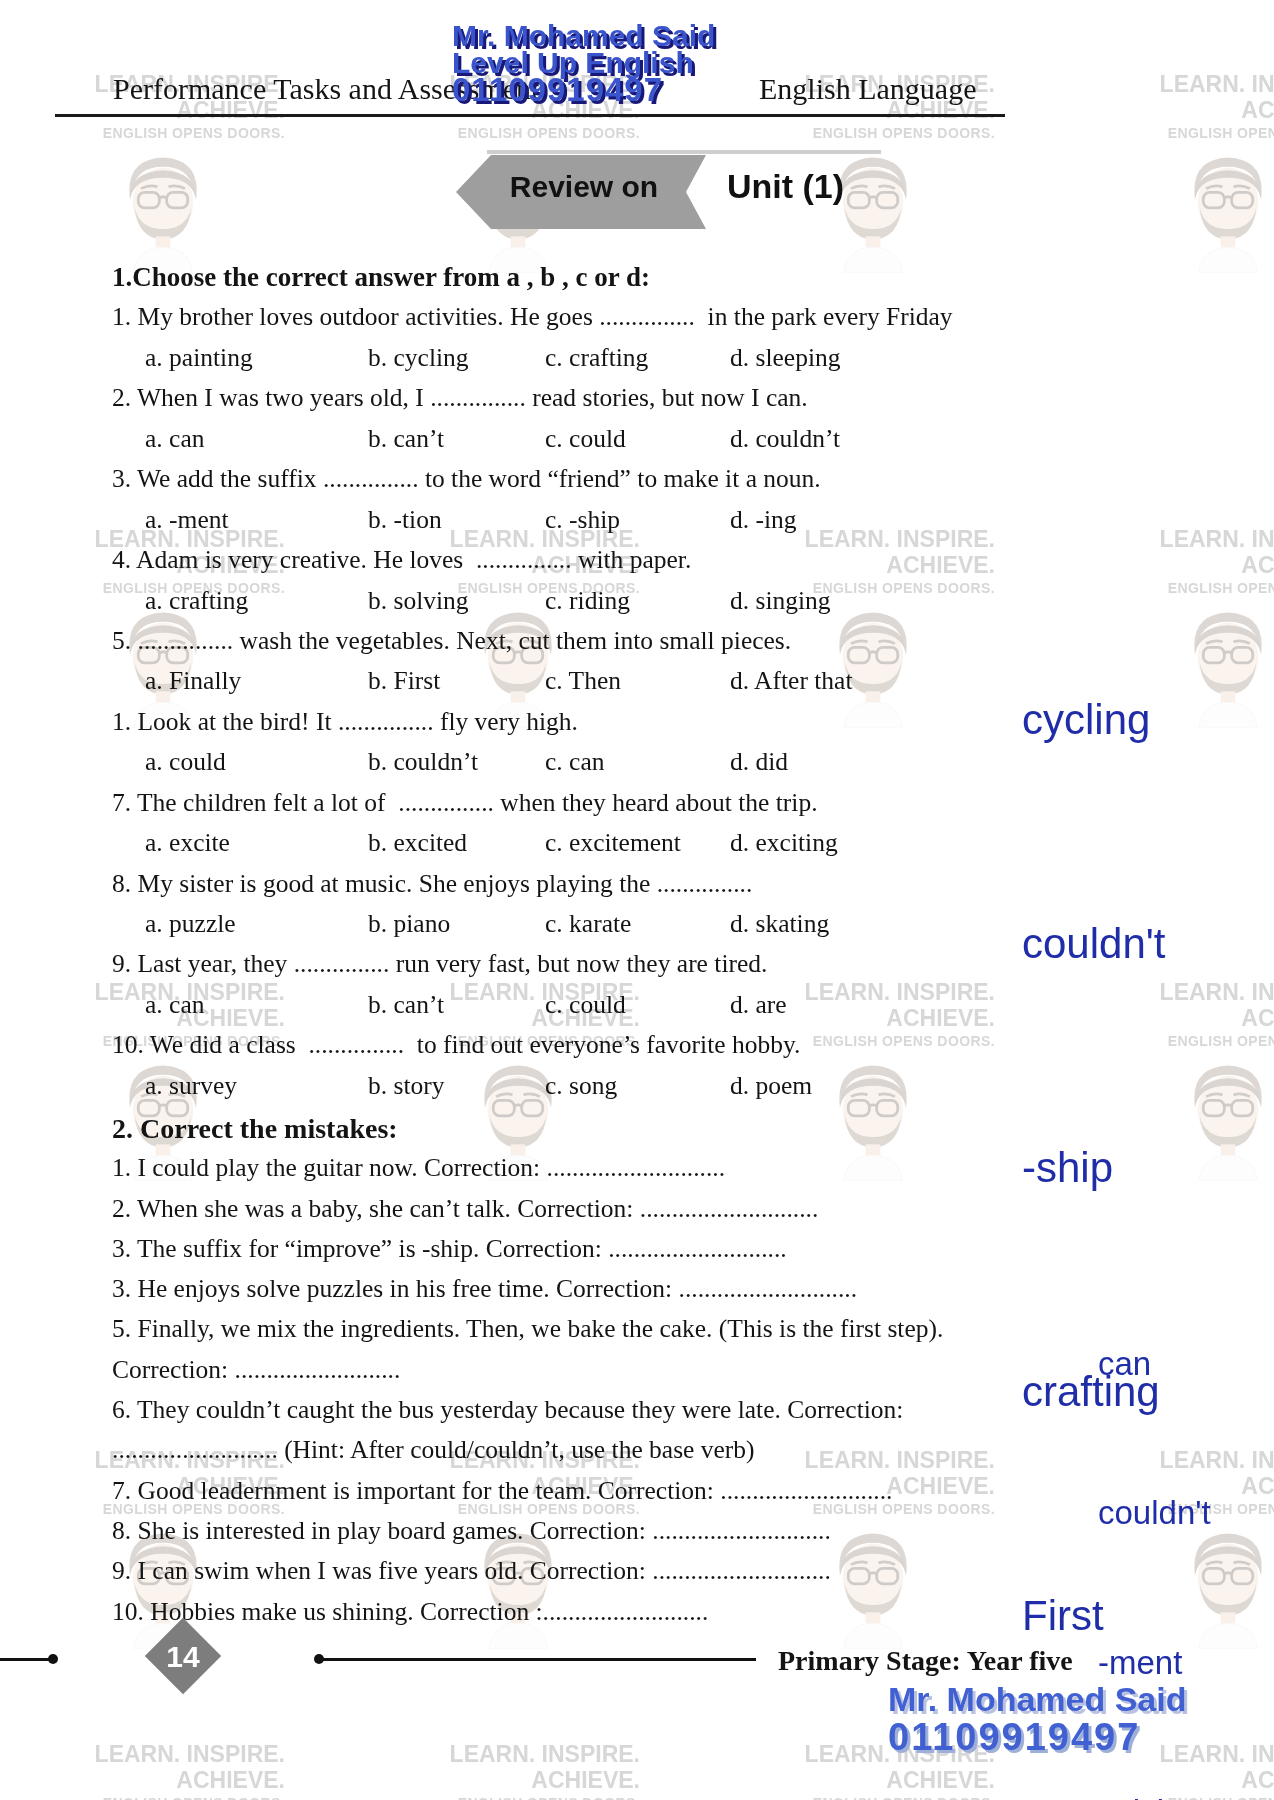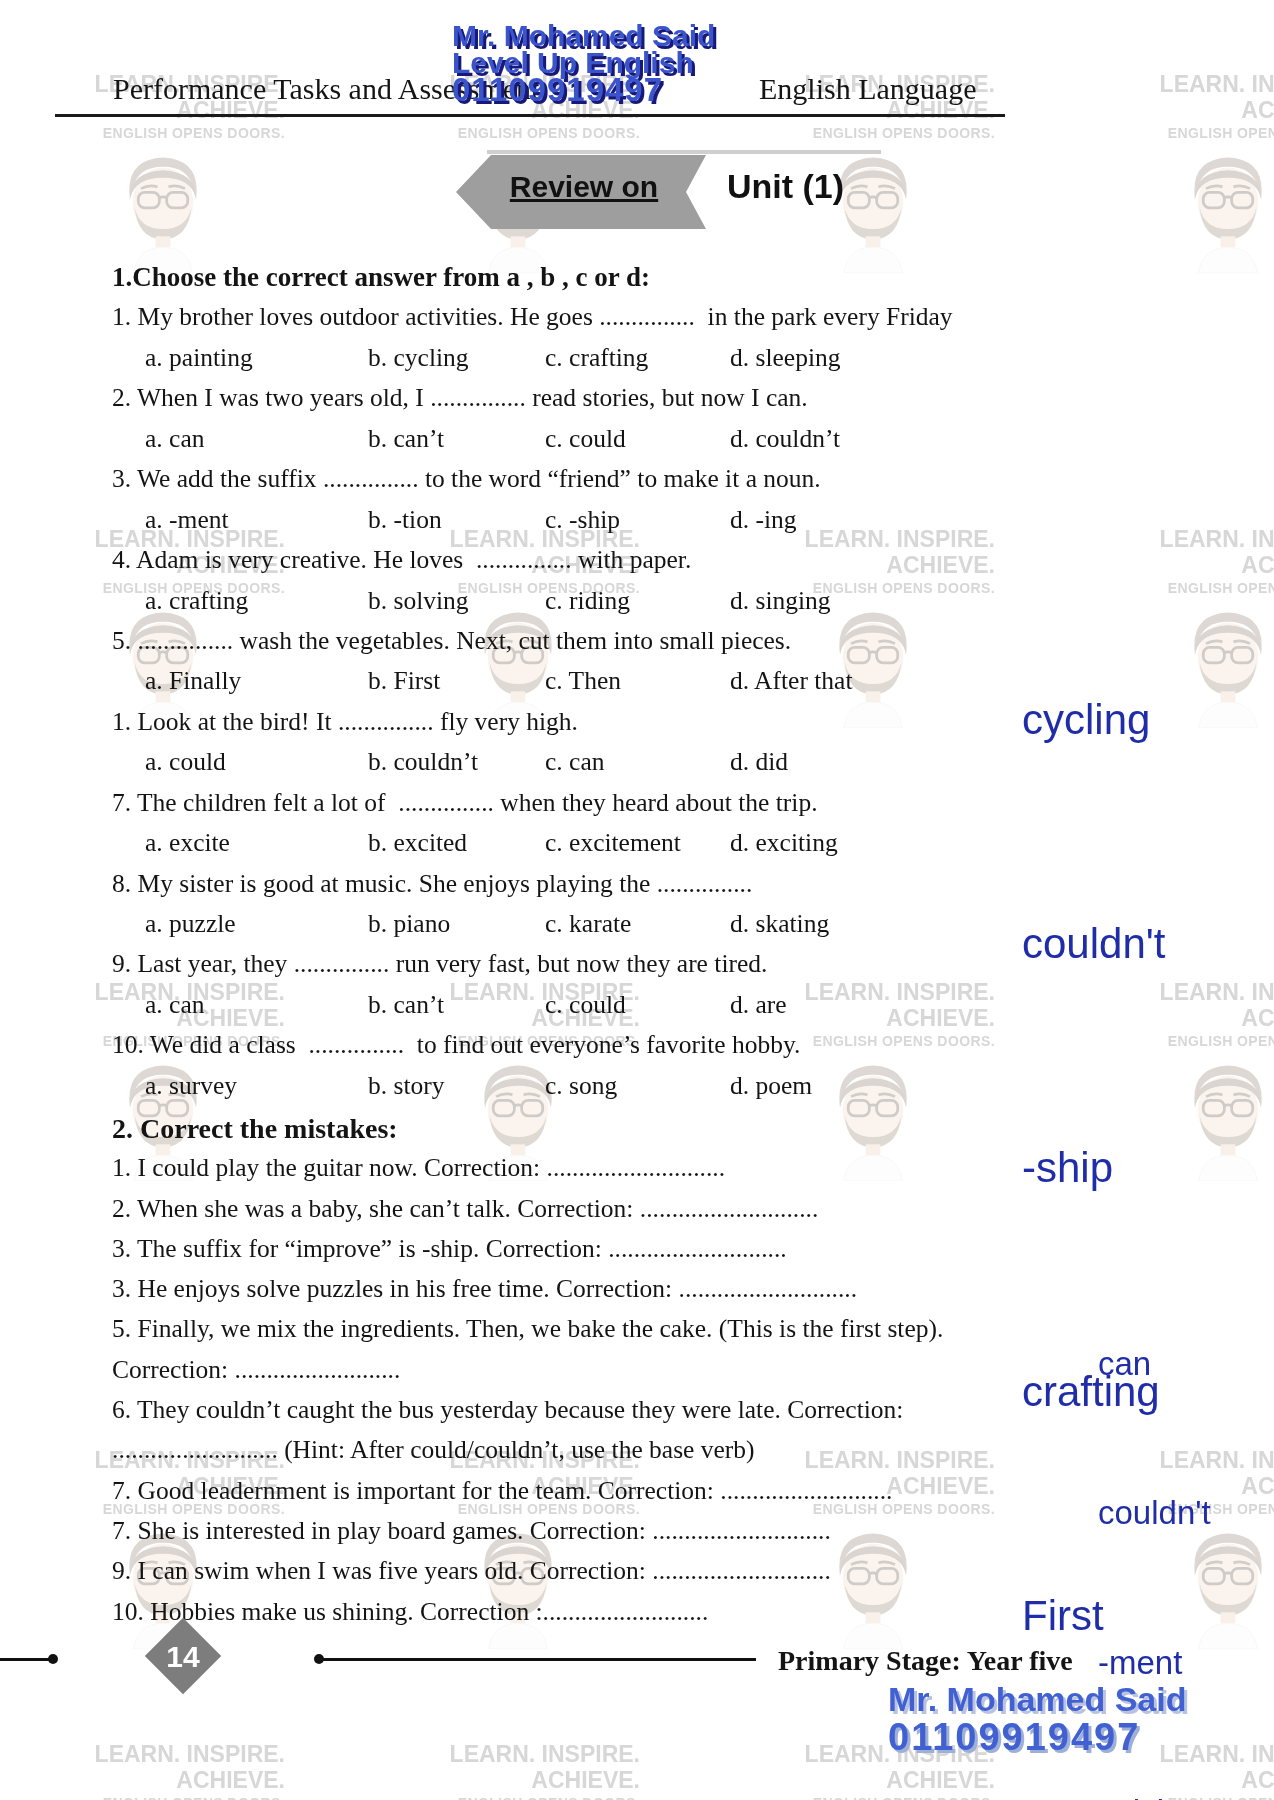--- a/index.html
+++ b/index.html
@@ -19,21 +19,21 @@
   .logo-top .l3{font-size:33px;letter-spacing:1px;}
   
   .hdr-left{position:absolute;left:113px;top:72px;font-size:30px;z-index:1;white-space:pre;}
   .hdr-right{position:absolute;left:759px;top:72px;font-size:30px;z-index:1;white-space:pre;}
   .hrule{position:absolute;left:55px;top:114px;width:950px;height:3px;background:#1a1a1a;z-index:1;}
   
   .banner-strip{position:absolute;left:487px;top:150px;width:394px;height:4px;background:#cfcfcf;z-index:2;}
   .banner{position:absolute;left:456px;top:155px;width:250px;height:74px;background:#9e9e9e;z-index:2;
       clip-path:polygon(0 50%,14% 0,100% 0,92% 50%,100% 100%,14% 100%);}
   .banner-label{position:absolute;left:484px;top:170px;width:200px;text-align:center;z-index:2;
-      font-family:"Liberation Sans","DejaVu Sans",sans-serif;font-weight:bold;font-size:30px;color:#111;text-decoration:underline;}
+      font-family:"Liberation Sans","DejaVu Sans",sans-serif;font-weight:bold;font-size:30px;color:#111;}
   .banner-unit{position:absolute;left:727px;top:167px;z-index:2;white-space:pre;
       font-family:"Liberation Sans","DejaVu Sans",sans-serif;font-weight:bold;font-size:34px;color:#111;}
   
   .sec1{position:absolute;left:112px;top:262px;z-index:1;}
   .sec1 .heading{font-weight:bold;font-size:27px;height:40.45px;white-space:pre;}
   .qline{height:40.45px;white-space:pre;font-size:25.5px;}
   .orow{position:relative;height:40.45px;font-size:25.5px;}
   .orow span{position:absolute;white-space:pre;top:0;}
   .o-a{left:33px;} .o-b{left:256px;text-align:center;} .o-c{left:433px;} .o-d{left:618px;}
   
@@ -548,21 +548,21 @@
         <div class="s2line">5. Finally, we mix the ingredients. Then, we bake the cake. (This is the first step).</div>
 
         <div class="s2line">Correction: ..........................</div>
 
         <div class="s2line">6. They couldn’t caught the bus yesterday because they were late. Correction:</div>
 
         <div class="s2line">.......................... (Hint: After could/couldn’t, use the base verb)</div>
 
         <div class="s2line">7. Good leadernment is important for the team. Correction: ...........................</div>
 
-        <div class="s2line">7. She is interested in play board games. Correction: ............................</div>
+        <div class="s2line">8. She is interested in play board games. Correction: ............................</div>
 
         <div class="s2line">9. I can swim when I was five years old. Correction: ............................</div>
 
         <div class="s2line">10. Hobbies make us shining. Correction :..........................</div>
       </div>
   </div>
 
   <div class="ans2">
     
   

